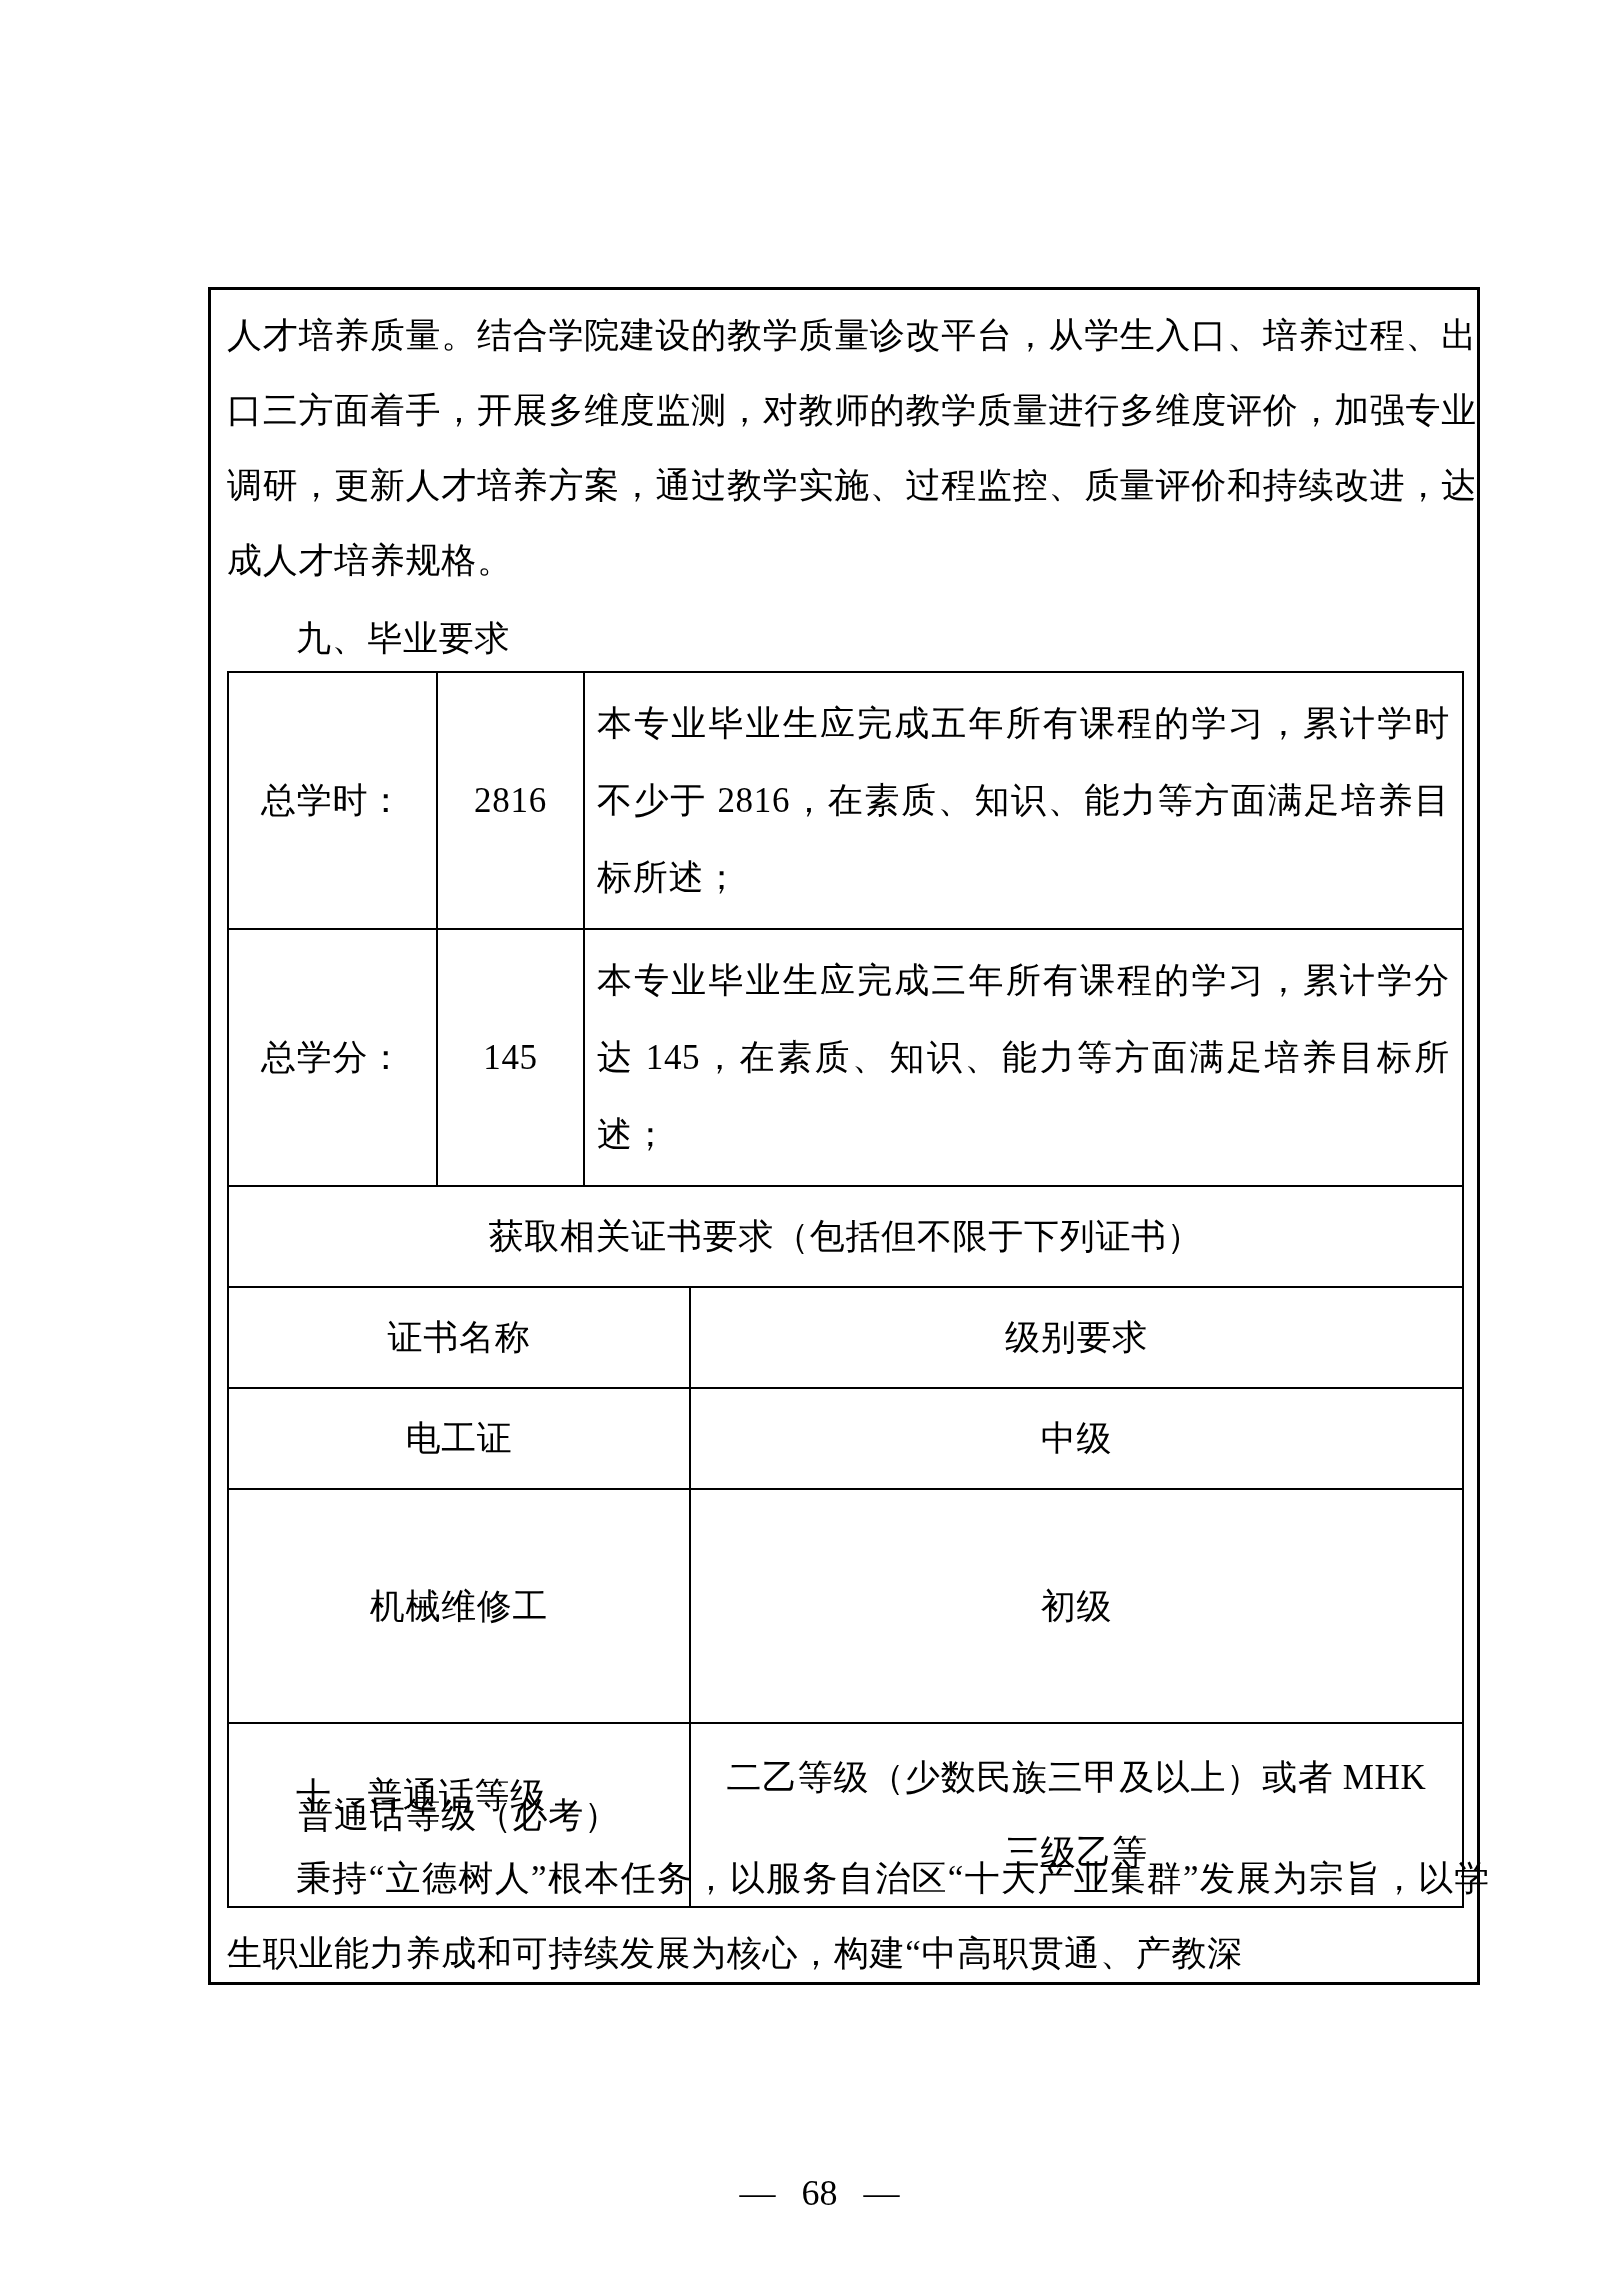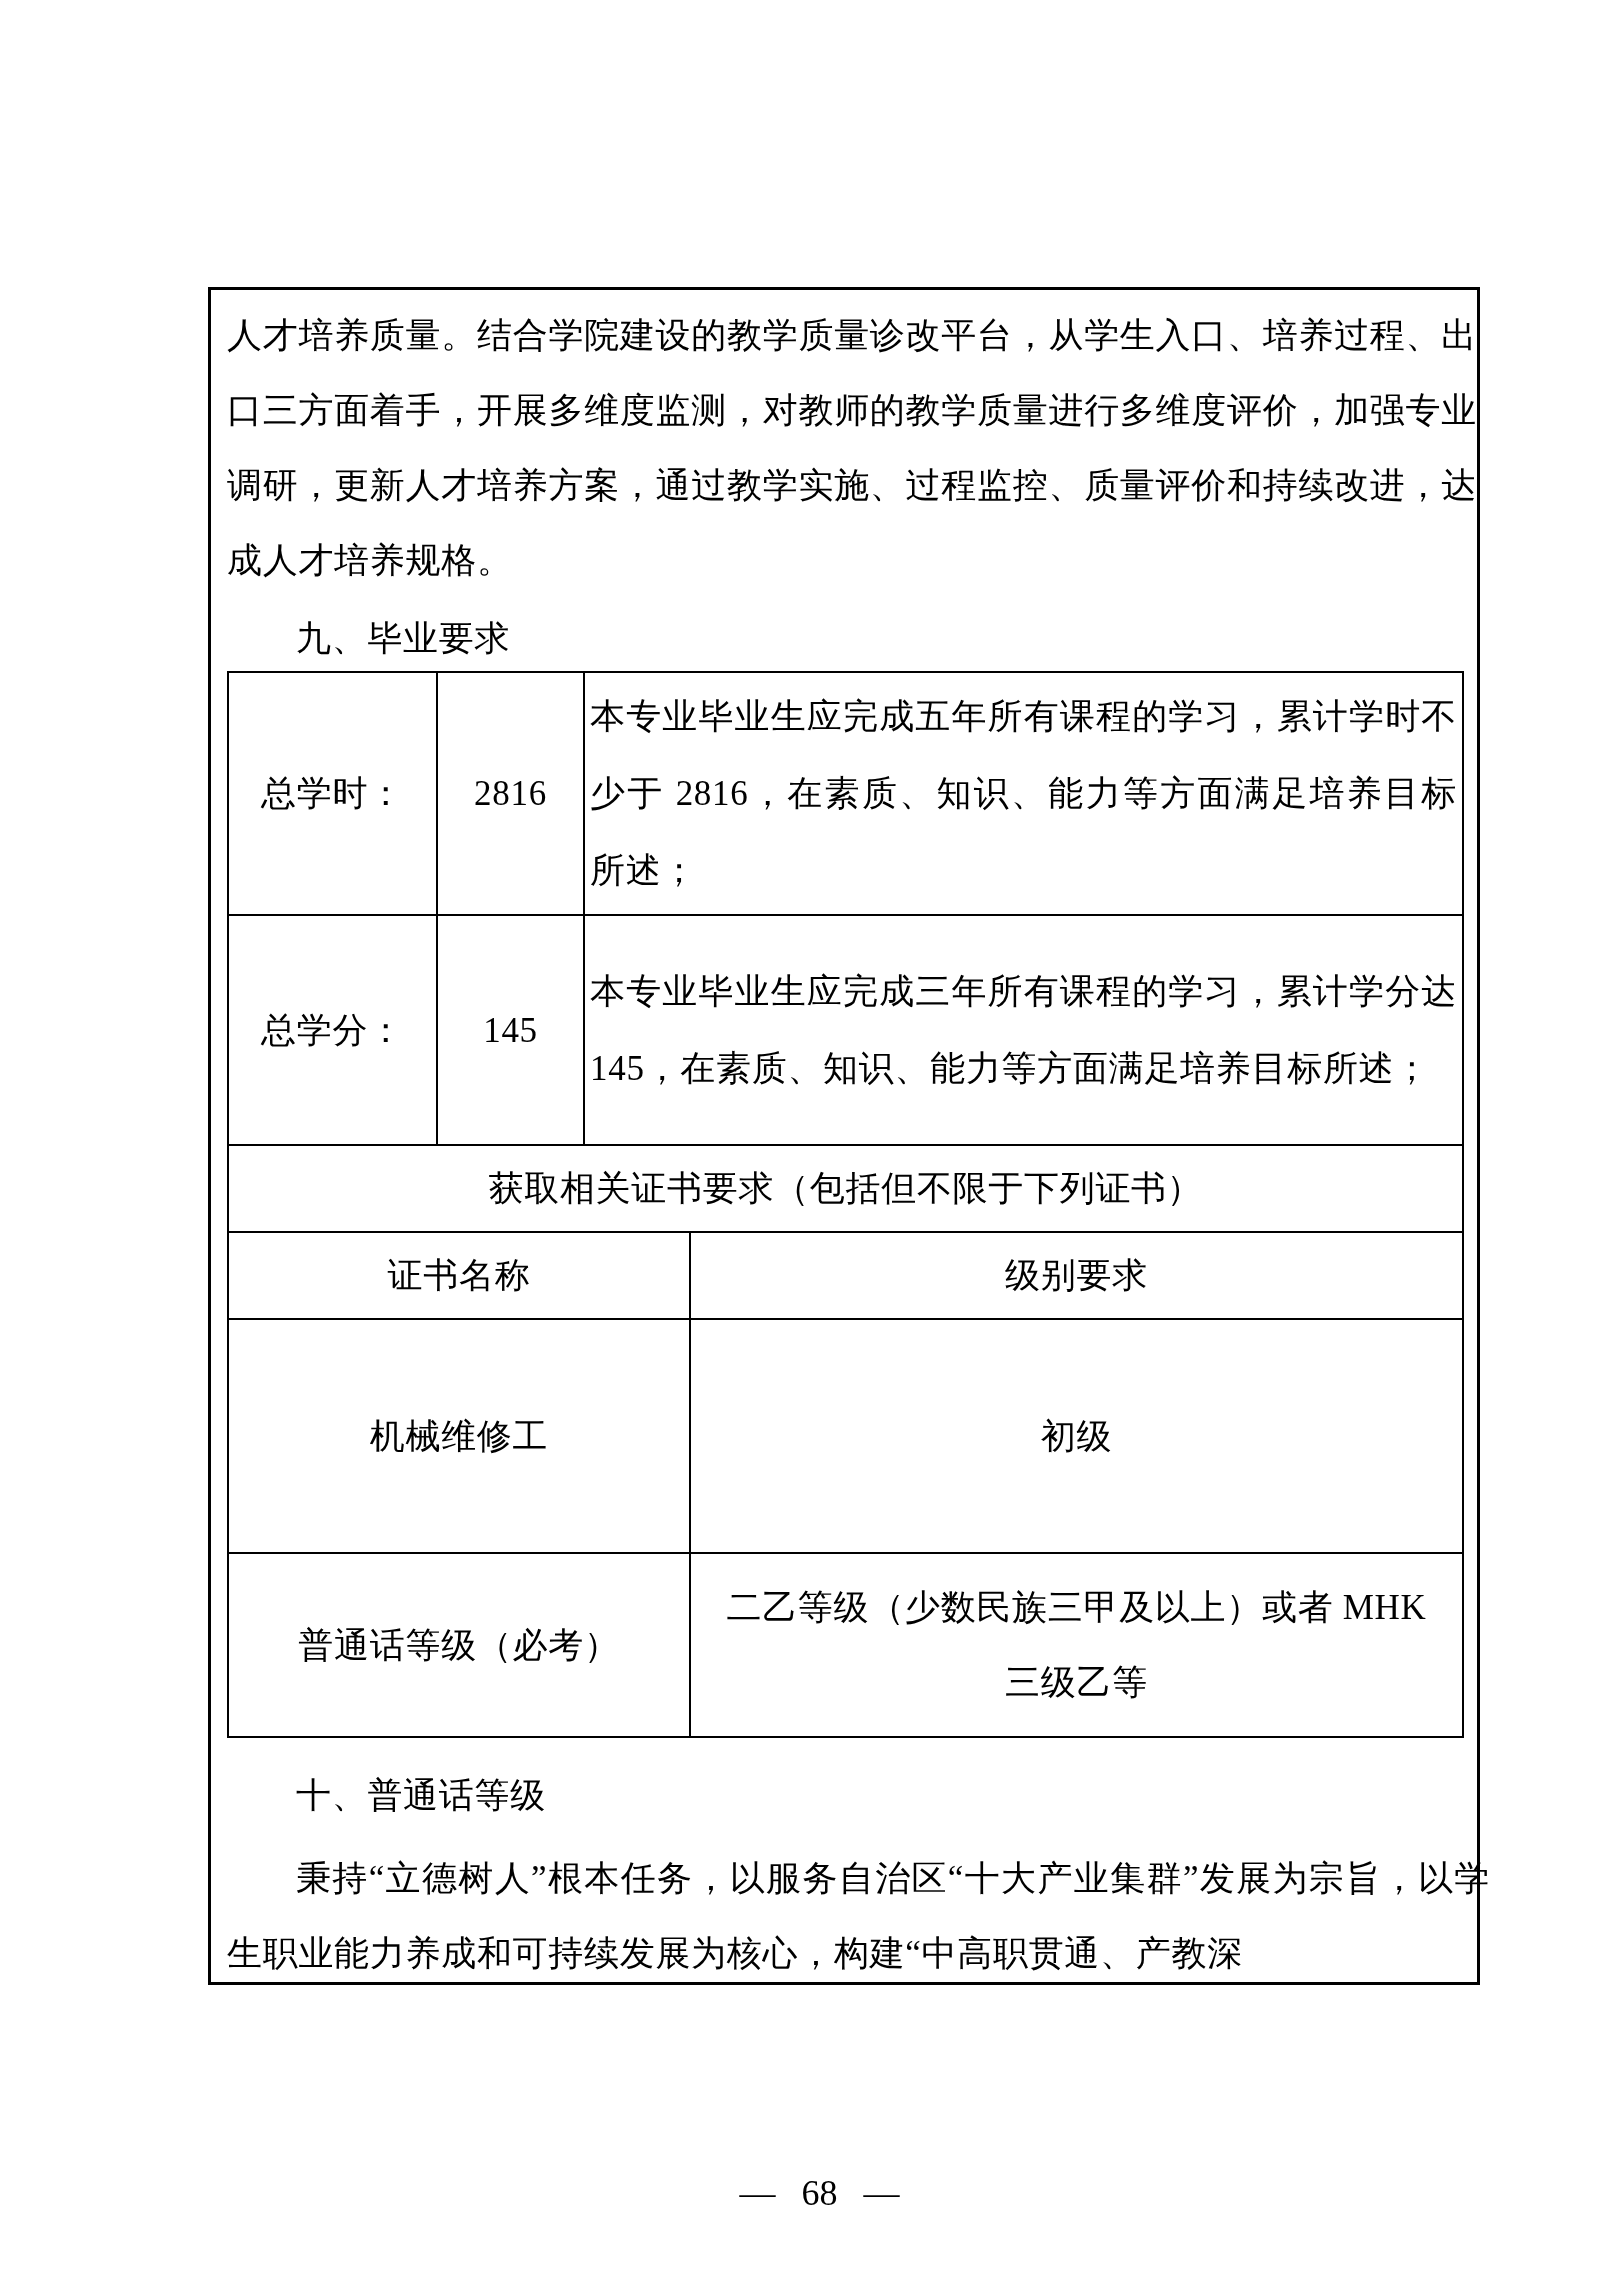--- a/index.html
+++ b/index.html
@@ -66,21 +66,21 @@
     border: 2.6px solid #000000;
   }
   table.grad td {
     border-left: 2px solid #000000;
     border-right: 2px solid #000000;
     border-top: 2.6px solid #000000;
     border-bottom: 2.6px solid #000000;
     vertical-align: middle;
     font-size: 35px;
     letter-spacing: 0.7px;
-    padding: 5px;
+    padding: 12px;
     overflow: hidden;
   }
   tr.r-summary1 { height: 229px; }
   tr.r-summary2 { height: 230px; }
   tr.r-certtitle { height: 79px; }
   tr.r-certhead { height: 79px; margin-top: 28px; }
   tr.r-cert1 { height: 78px; }
   tr.r-cert2 { height: 234px; }
   tr.r-cert3 { height: 152px; }
   td.cell-center { text-align: center; line-height: 75px; }
@@ -131,20 +131,24 @@
         <td class="cell-center">145</td>
         <td class="cell-desc" colspan="2">本专业毕业生应完成三年所有课程的学习，累计学分达 145，在素质、知识、能力等方面满足培养目标所述；</td>
       </tr>
       <tr class="r-certtitle">
         <td class="cell-center" colspan="4">获取相关证书要求（包括但不限于下列证书）</td>
       </tr>
       <tr class="r-certhead">
         <td class="cell-center" colspan="3">证书名称</td>
         <td class="cell-center">级别要求</td>
       </tr>
+      <tr class="r-cert1">
+        <td class="cell-center" colspan="3">电工证</td>
+        <td class="cell-center">中级</td>
+      </tr>
       <tr class="r-cert2">
         <td class="cell-center" colspan="3">机械维修工</td>
         <td class="cell-center">初级</td>
       </tr>
       <tr class="r-cert3">
         <td class="cell-center" colspan="3">普通话等级（必考）</td>
         <td class="cell-center" style="padding:16px 13px;">二乙等级（少数民族三甲及以上）或者 MHK 三级乙等</td>
       </tr>
     </tbody>
   </table>

